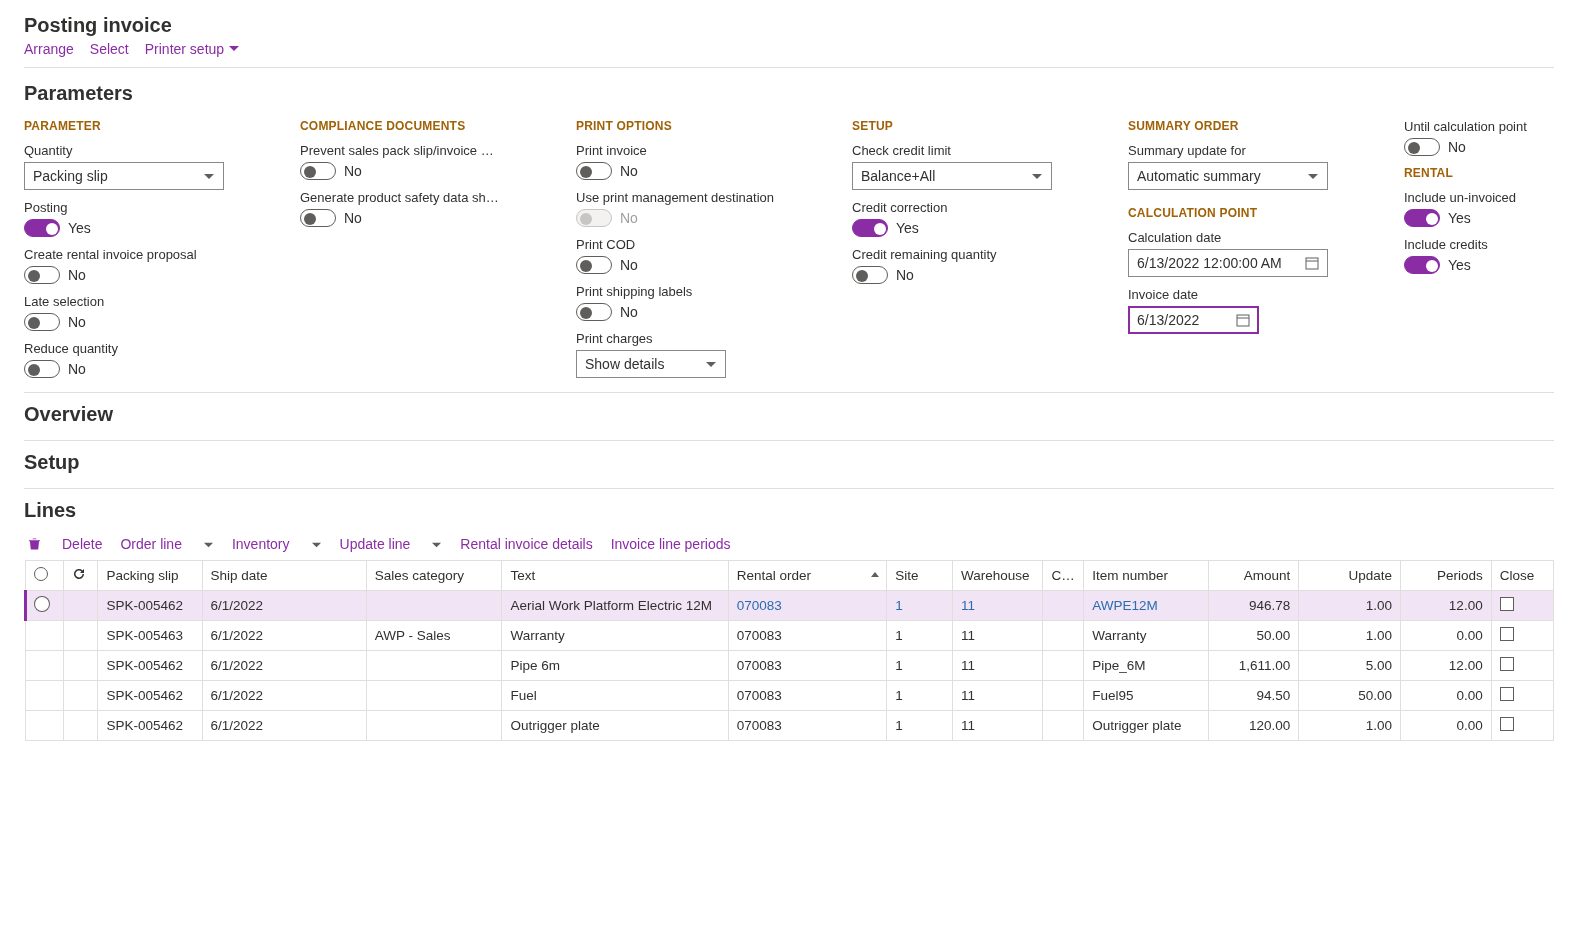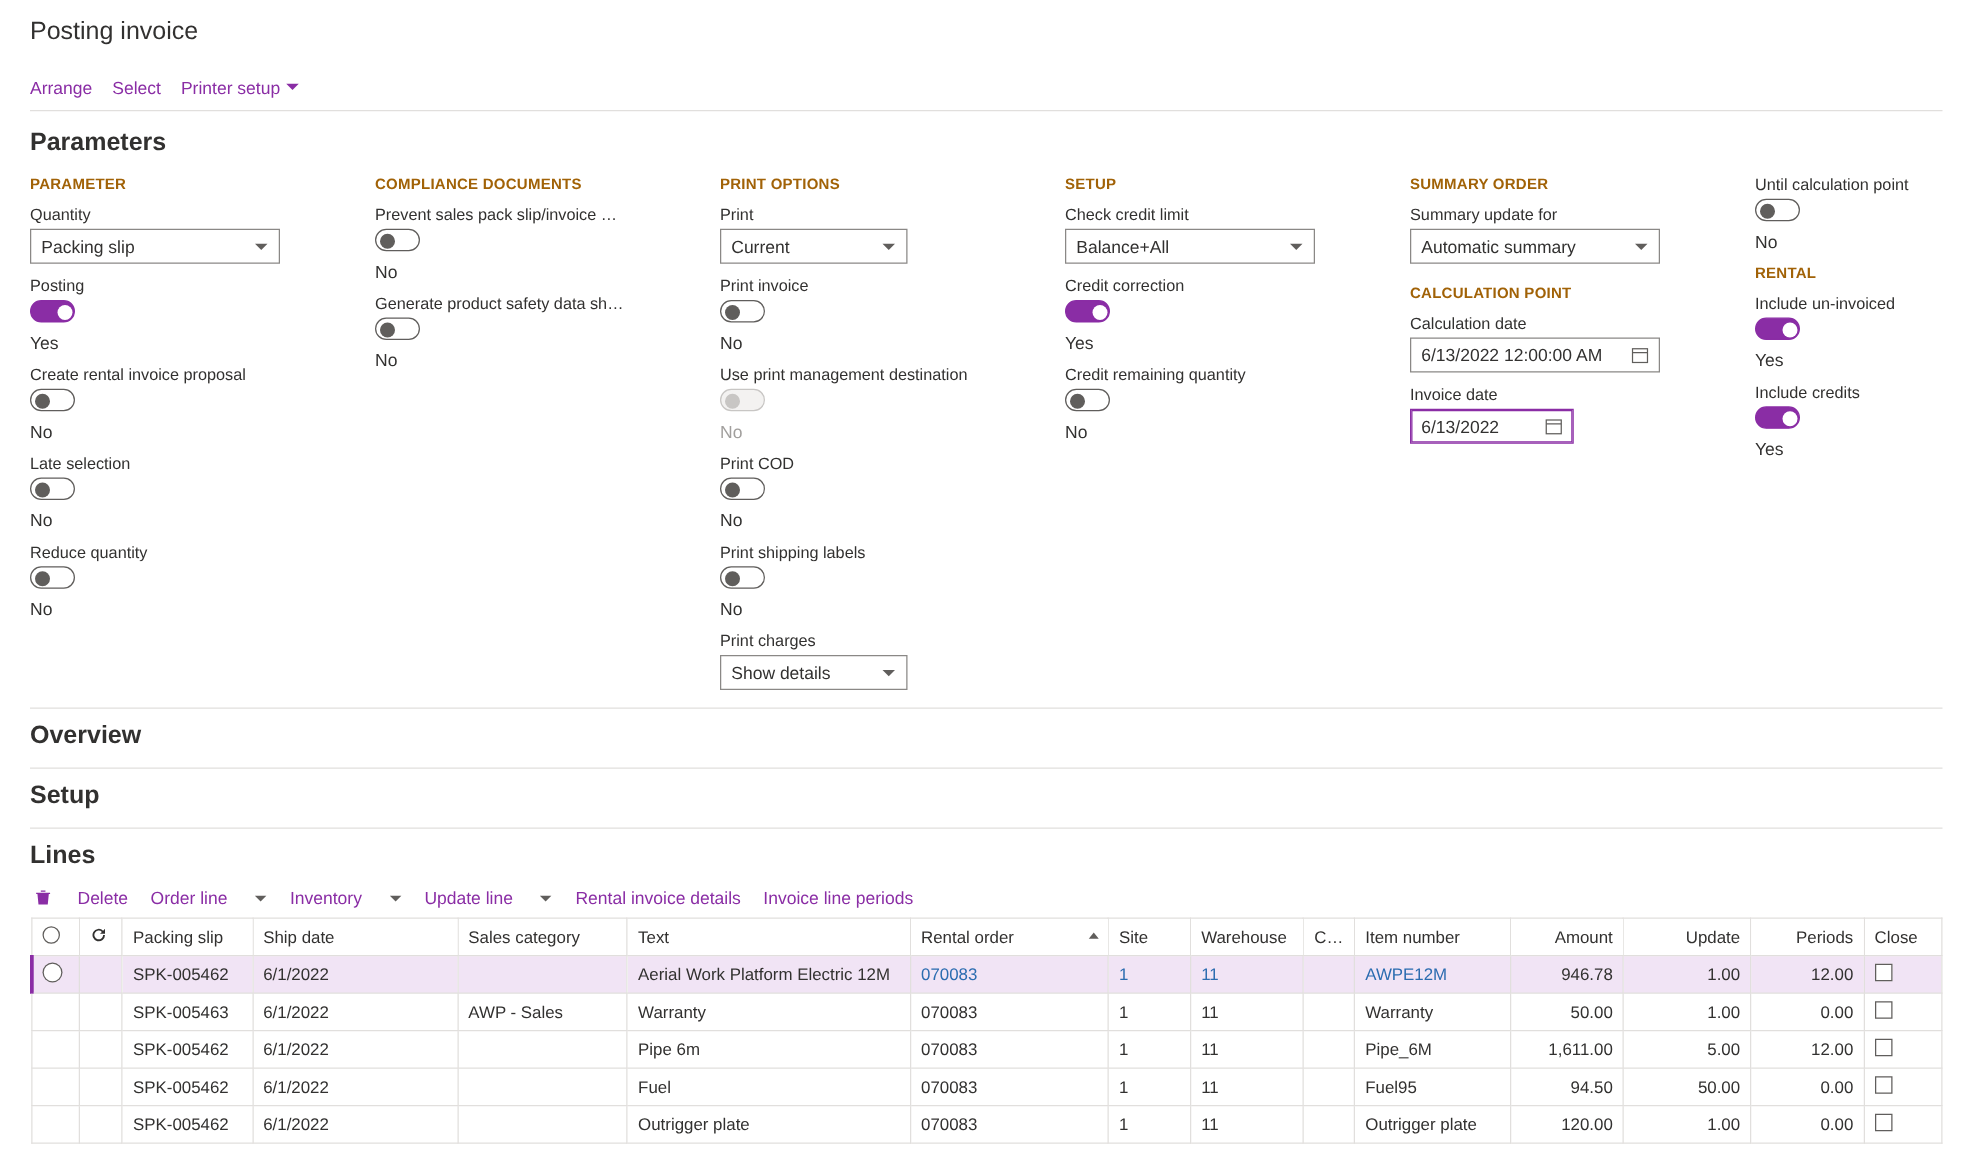--- a/index.html
+++ b/index.html
@@ -5,22 +5,22 @@
   * { box-sizing: border-box; margin: 0; padding: 0; }
   body {
     font-family: "Segoe UI", Tahoma, sans-serif;
     font-size: 13px;
     color: #323130;
     background: #fff;
     padding: 14px 24px 30px 24px;
   }
   h1.page-title {
     font-size: 20px;
-    font-weight: 400;
-    margin-bottom: 25px;
+    font-weight: 700;
+    margin-bottom: 4px;
   }
   .toolbar {
     display: flex;
     gap: 16px;
     border-bottom: 1px solid #e1dfdd;
     padding-bottom: 10px;
     margin-bottom: 14px;
   }
   .toolbar a {
     color: #8a2da5;
@@ -75,21 +75,21 @@
     align-items: center;
     justify-content: space-between;
     padding: 0 8px;
     background: #fff;
     font-size: 14px;
   }
   .date-input.focused { border: 1px solid #8a2da5; box-shadow: inset 0 0 0 1px #8a2da5; }
   .date-input svg { width: 14px; height: 14px; fill: #605e5c; }
 
   
-  .toggle-row { display: flex; gap: 8px; flex-direction: column; }
+  .toggle-row { display: flex; align-items: center; gap: 8px; }
   .toggle {
     width: 36px; height: 18px;
     border-radius: 9px;
     position: relative;
     cursor: pointer;
   }
   .toggle .knob {
     position: absolute;
     width: 12px; height: 12px;
     border-radius: 50%;
@@ -243,29 +243,20 @@
         <div class="toggle off">
             <div class="knob"></div>
           </div>
         <span class="toggle-text">No</span>
       </div>
     </div>
   </div>
 
   <div class="col col-wide">
     <div class="col-head">PRINT OPTIONS</div>
-    <div class="field-row">
-      <span class="field-label">Print</span>
-      <div class="select" style="width:150px">
-        <span>Current</span>
-        <svg viewBox="0 0 12 12">
-            <path d="M1 4l5 5 5-5z"></path>
-          </svg>
-      </div>
-    </div>
     <div class="field-row">
       <span class="field-label">Print invoice</span>
       <div class="toggle-row">
         <div class="toggle off">
             <div class="knob"></div>
           </div>
         <span class="toggle-text">No</span>
       </div>
     </div>
     <div class="field-row">

